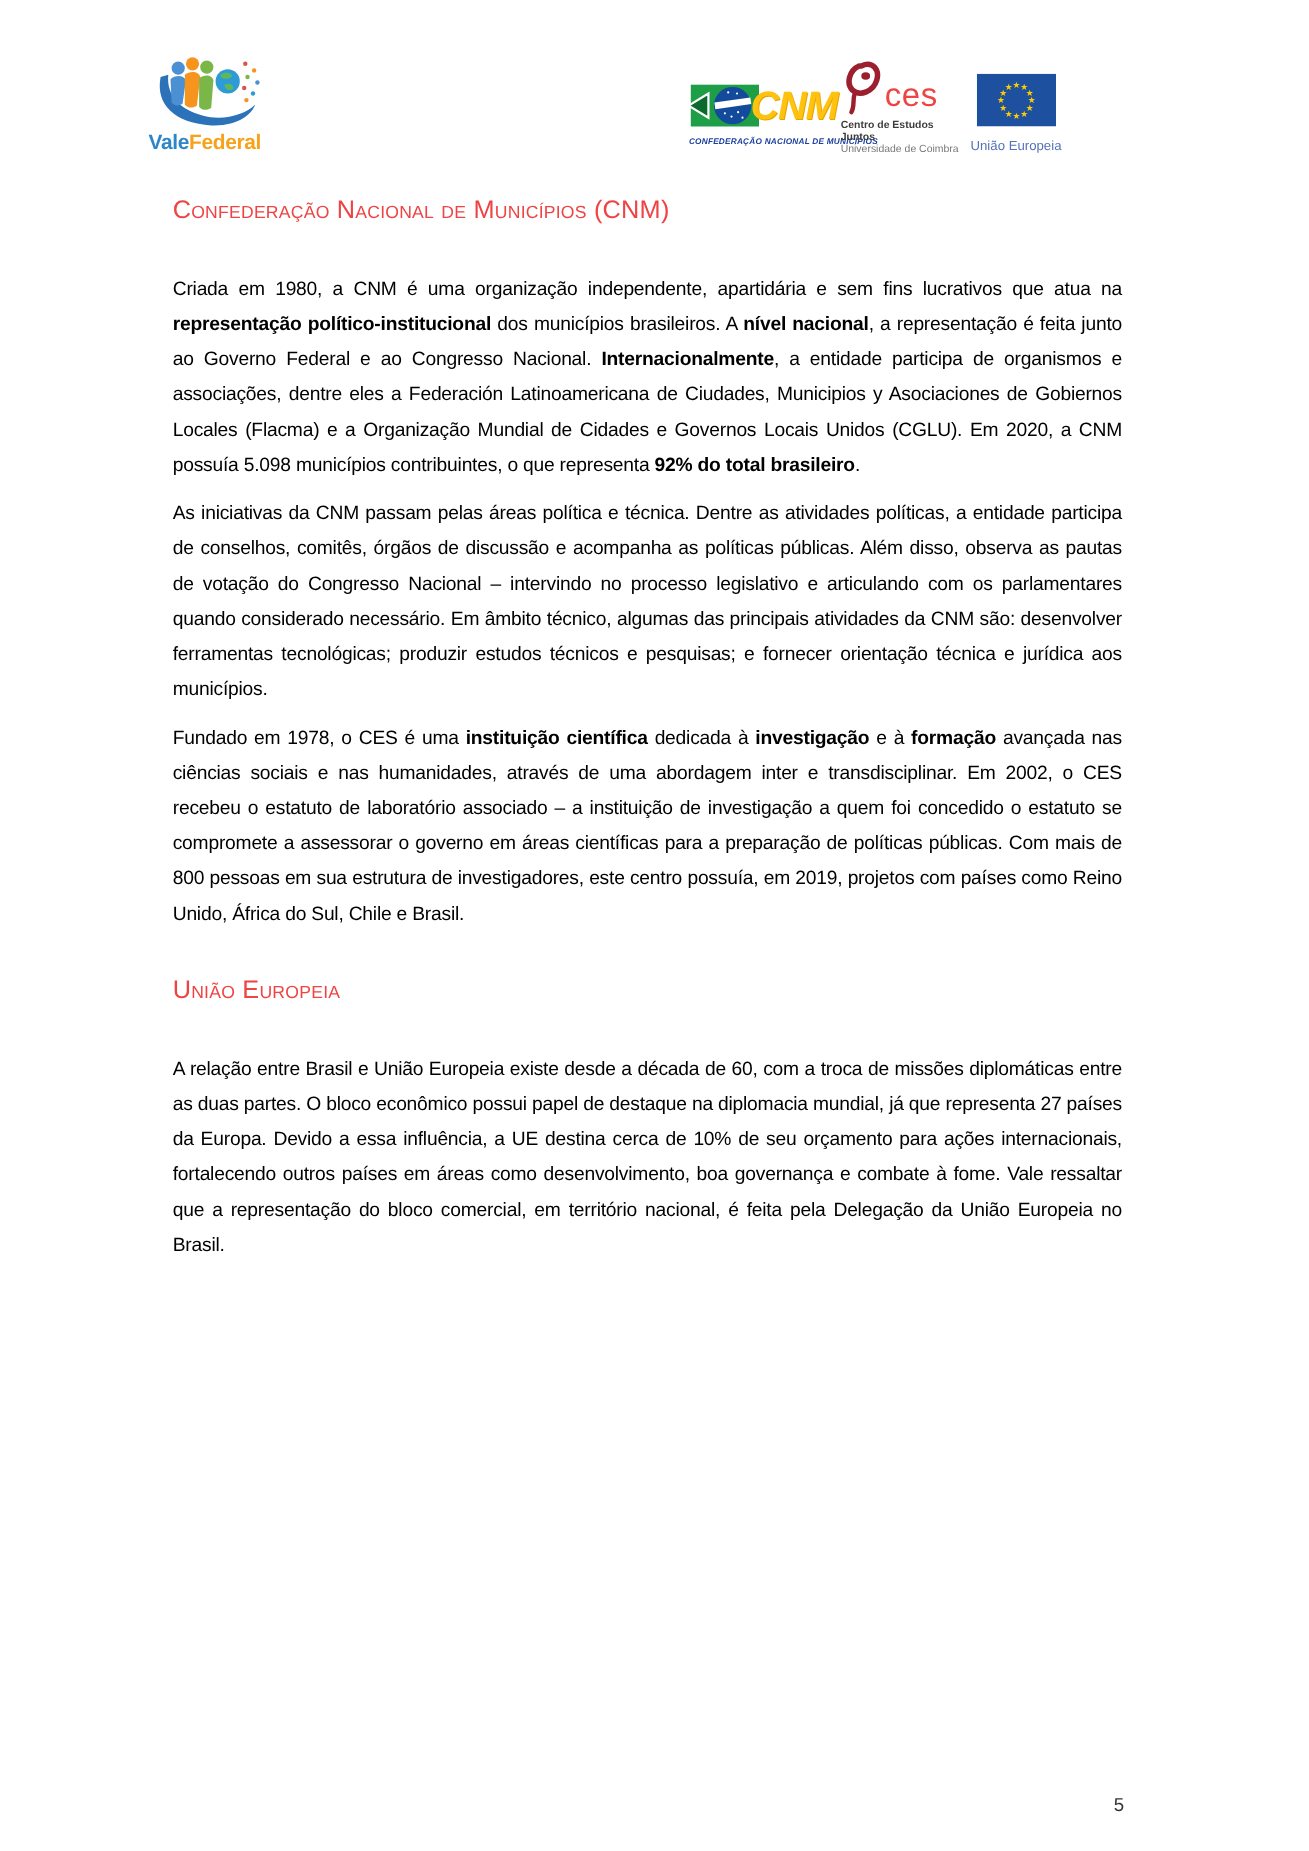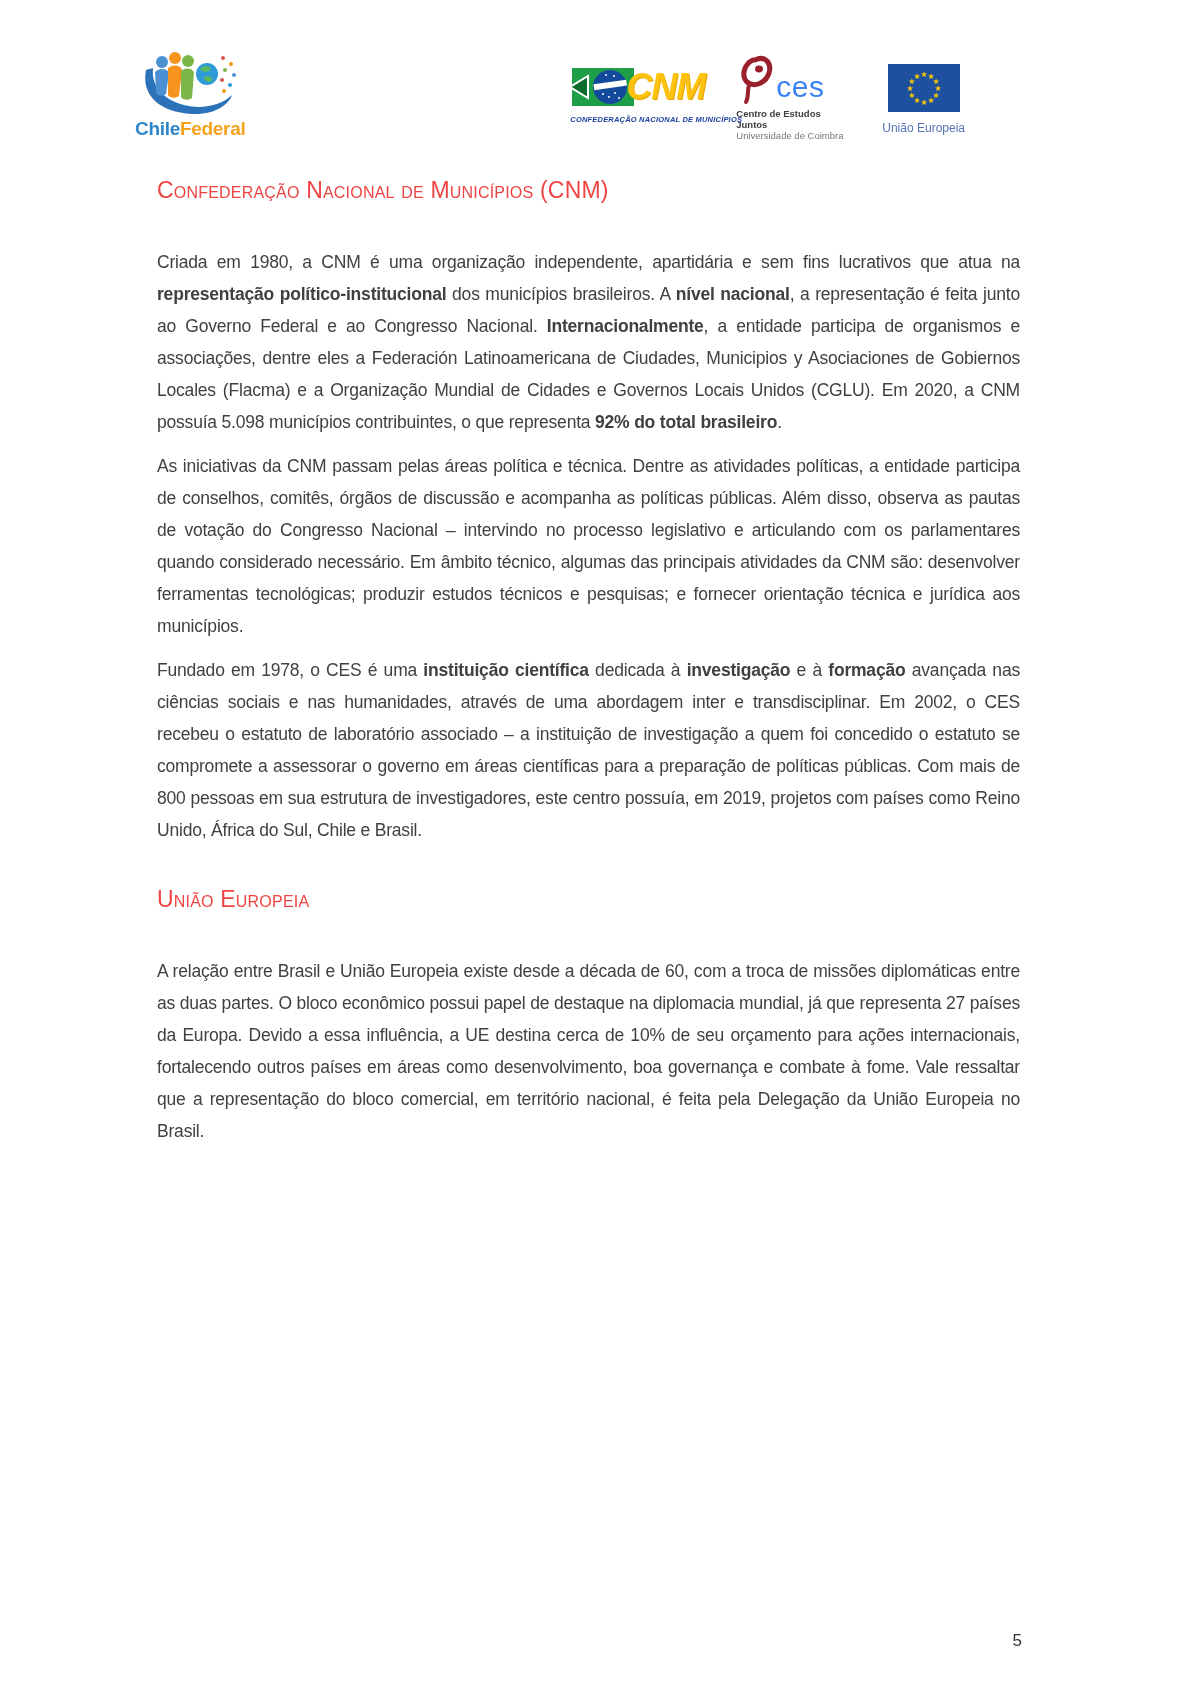--- a/index.html
+++ b/index.html
@@ -16,37 +16,37 @@
   .page-header{
     display:flex;
     justify-content:space-between;
     align-items:flex-start;
     padding:50px 225px 0 135px;
   }
   .logo-inova{width:120px;text-align:left;}
   .inova-word{font-weight:bold;font-size:19px;letter-spacing:-0.3px;margin-top:-2px;}
   .w-inova{color:#2e86c8;}
   .w-juntos{color:#f7a21b;}
-  .logo-cluster{display:flex;align-items:flex-start;gap:28px;}
+  .logo-cluster{display:flex;align-items:center;}
   
   .logo-cnm{margin-top:12px;width:138px;}
   .cnm-top{display:flex;align-items:center;}
   .cnm-acronym{
     font-size:36px;font-weight:900;font-style:italic;color:#ffc20e;
     letter-spacing:-1px;margin-left:-14px;line-height:1;
     text-shadow:1px 1px 0 #e6a400;
   }
   .cnm-caption{
     font-size:7.5px;font-weight:bold;font-style:italic;color:#1b3f9e;
     letter-spacing:0.2px;white-space:nowrap;margin-top:3px;text-align:center;
   }
   
   .logo-ces{margin-top:4px;width:118px;}
   .ces-top{display:flex;align-items:flex-end;}
-  .ces-acronym{font-size:30px;color:#3b82f6;line-height:1;margin-left:2px;margin-bottom:4px;letter-spacing:0.5px;}
+  .ces-acronym{font-size:30px;color:#ef4444;line-height:1;margin-left:2px;margin-bottom:4px;letter-spacing:0.5px;}
   .ces-cap1{font-size:9.5px;font-weight:bold;color:#3d3d3d;margin-top:2px;}
   .ces-cap2{font-size:9.5px;color:#77787b;}
   
   .logo-eu{margin-top:14px;text-align:center;}
   .eu-cap{font-size:12px;color:#5572b8;margin-top:5px;}
   
   .content{padding:0 170px 0 157px;}
   h2{
     font-variant:small-caps;
     font-weight:400;
@@ -55,21 +55,21 @@
     letter-spacing:0.2px;
     margin:40px 0 42px 0;
   }
   .content section:first-child h2{margin-top:36px;}
   p.body-par{
     font-size:17.5px;
     line-height:32px;
     text-align:justify;
     letter-spacing:-0.2px;
     margin:0 0 12px 0;
-    color:#404040;
+    color:#000000;
   }
   p.body-par .b{font-weight:bold;}
   section{margin:0;}
   
   .page-footer{position:absolute;right:168px;bottom:32px;}
   .page-num{font-size:17px;color:#333;}
 </style>
 </head>
 <body>
 
@@ -95,21 +95,21 @@
 
         <circle cx="87" cy="8" r="2" fill="#d9534f"></circle>
         <circle cx="95" cy="14" r="2" fill="#f7941d"></circle>
         <circle cx="89" cy="20" r="2" fill="#7ab648"></circle>
         <circle cx="98" cy="25" r="2" fill="#4a90d2"></circle>
         <circle cx="86" cy="30" r="2" fill="#d9534f"></circle>
         <circle cx="94" cy="35" r="2" fill="#2e9bd6"></circle>
         <circle cx="88" cy="41" r="2" fill="#f7941d"></circle>
       </svg>
       <div class="inova-word">
-        <span class="w-inova">Chile</span><span class="w-juntos">Federal</span>
+        <span class="w-inova">Vale</span><span class="w-juntos">Federal</span>
       </div>
     </div>
 
     <div class="logo-cluster">
 
       <div class="logo-cnm">
         <div class="cnm-top">
           <svg width="70" height="50" viewBox="0 0 70 50">
             <rect x="2" y="6" width="62" height="38" fill="#1e9e46"></rect>
             <polygon points="0,25 18,14 18,36" fill="#0b6b2d" stroke="#ffffff" stroke-width="2"></polygon>

